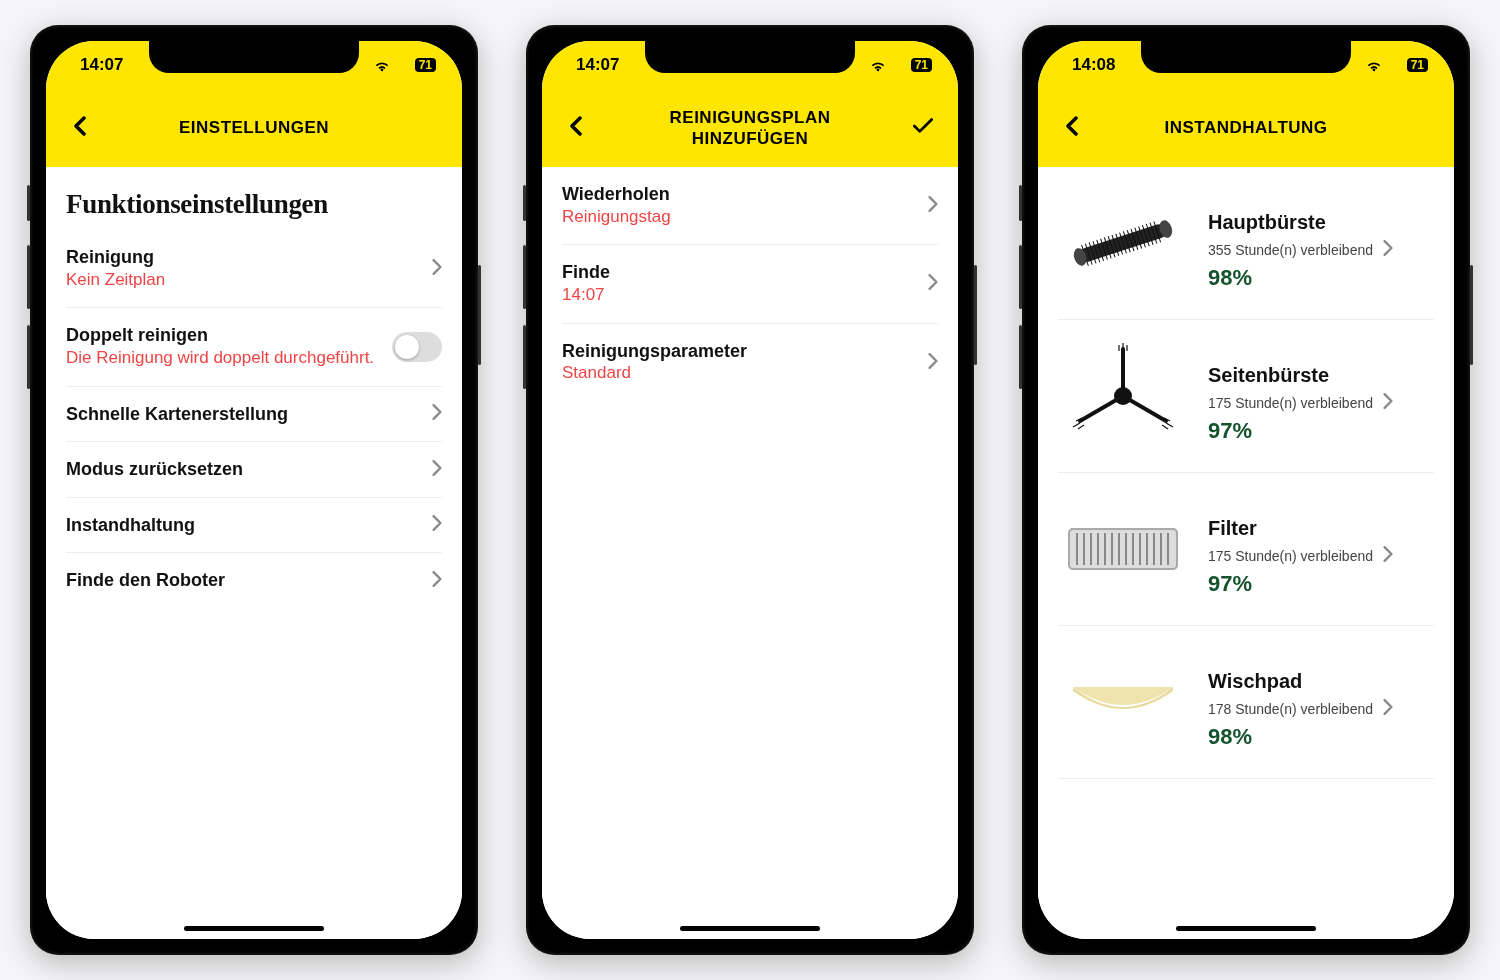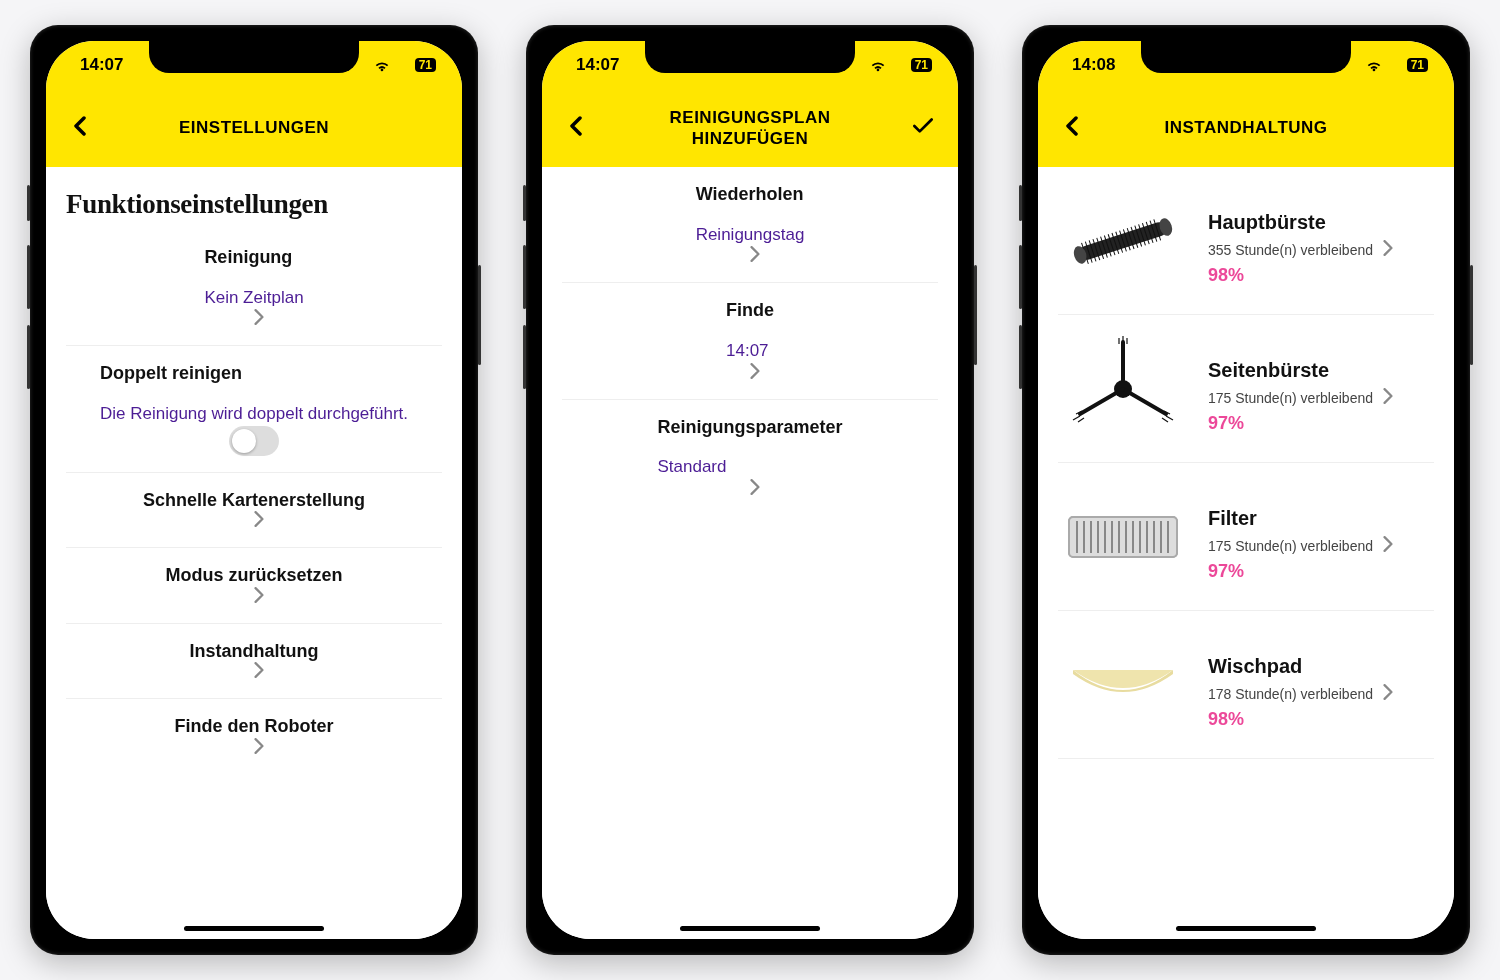--- a/index.html
+++ b/index.html
@@ -28,35 +28,35 @@
   .navbar{background:#FFE600;height:78px;display:flex;align-items:center;justify-content:center;position:relative;padding:0 16px;}
   .navtitle{font-weight:800;font-size:17px;letter-spacing:.5px;text-align:center;line-height:1.25;text-transform:uppercase;color:#000;}
   .navback{position:absolute;left:20px;top:50%;transform:translateY(-50%);width:28px;height:28px;display:flex;align-items:center;justify-content:center;}
   .navback svg{width:14px;height:20px;}
   .navcheck{position:absolute;right:20px;top:50%;transform:translateY(-50%);width:30px;height:30px;display:flex;align-items:center;justify-content:center;}
 
   .content{flex:1;overflow:hidden;background:#fff;}
   .pad{padding:0 20px;}
   .section-title{font-weight:800;font-size:27px;color:#111;padding:22px 20px 10px;letter-spacing:-.3px;font-family:Liberation Serif, serif;}
 
-  .row{display:flex;align-items:center;justify-content:space-between;padding:16px 0;border-bottom:1px solid #eee;flex-direction:column;}
+  .row{display:flex;align-items:center;justify-content:space-between;padding:16px 0;border-bottom:1px solid #eee;}
   .row:last-child{border-bottom:none;}
   .row-text{flex:1;min-width:0;}
   .row-label{font-weight:700;font-size:18px;color:#111;line-height:1.25;}
-  .row-sub{font-size:17px;color:#4c1d95;line-height:1.35;margin-top:18px;}
+  .row-sub{font-size:17px;color:#ef4444;line-height:1.35;margin-top:0;}
   .chev{width:10px;height:16px;flex-shrink:0;margin-left:10px;color:#888;}
   .toggle{width:50px;height:30px;background:#ddd;border-radius:15px;position:relative;flex-shrink:0;}
   .toggle::after{content:'';position:absolute;left:3px;top:3px;width:24px;height:24px;background:#fff;border-radius:50%;box-shadow:0 1px 3px rgba(0,0,0,.3);}
 
   .maint-row{display:flex;align-items:center;padding:28px 0;border-bottom:1px solid #eee;gap:20px;}
   .maint-img{width:130px;height:90px;display:flex;align-items:center;justify-content:center;flex-shrink:0;}
   .maint-info{flex:1;display:flex;flex-direction:column;gap:6px;}
   .maint-name{font-weight:800;font-size:20px;color:#111;margin-top:16px;}
   .maint-hours{display:flex;align-items:center;font-size:14px;color:#444;}
-  .maint-pct{font-weight:800;font-size:18px;color:#ec4899;}
+  .maint-pct{font-weight:800;font-size:22px;color:#14532d;}
 
   .homebar{position:absolute;bottom:8px;left:50%;transform:translateX(-50%);width:140px;height:5px;background:#000;border-radius:3px;z-index:5;}
 </style>
 </head>
 <body>
 
 <div class="stage" id="stage">
     <div class="phone">
       <div class="side-btn sb-left1"></div>
       <div class="side-btn sb-left2"></div>

